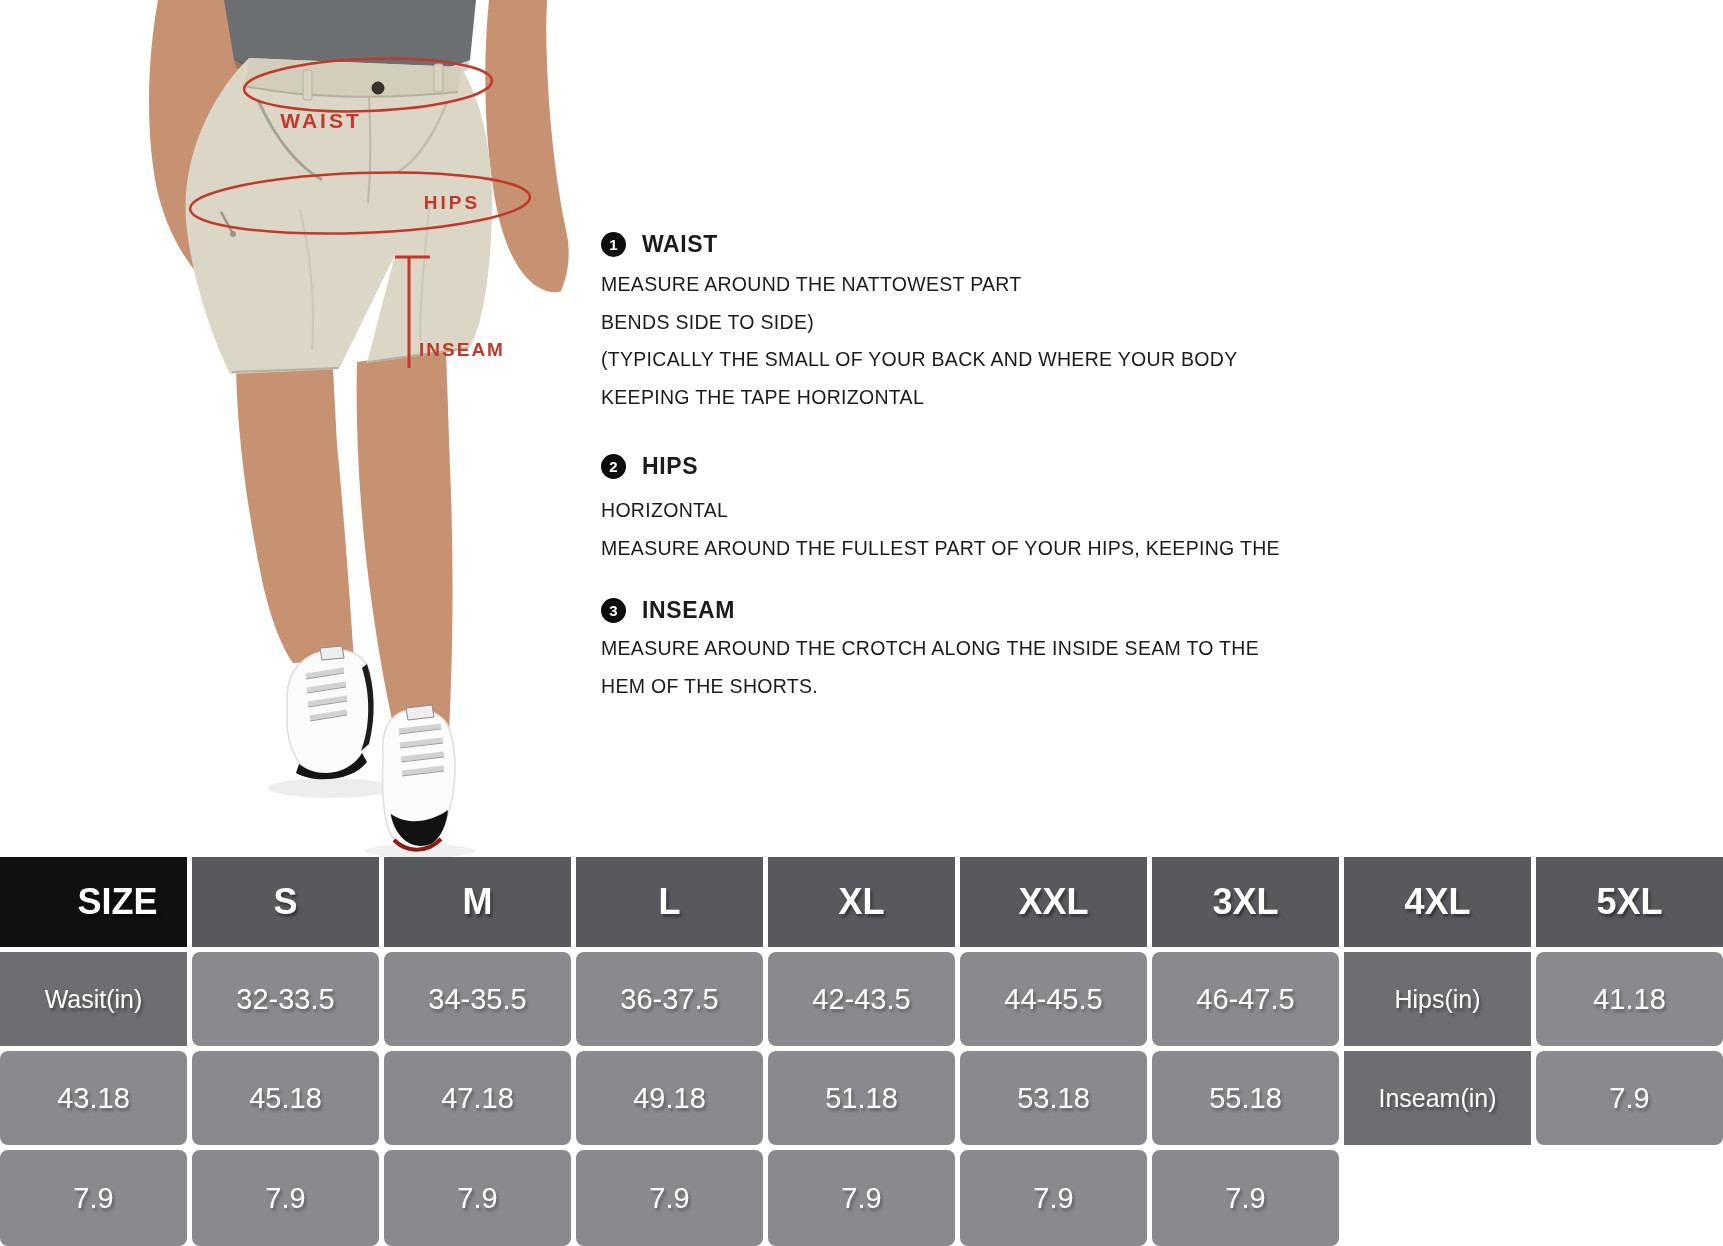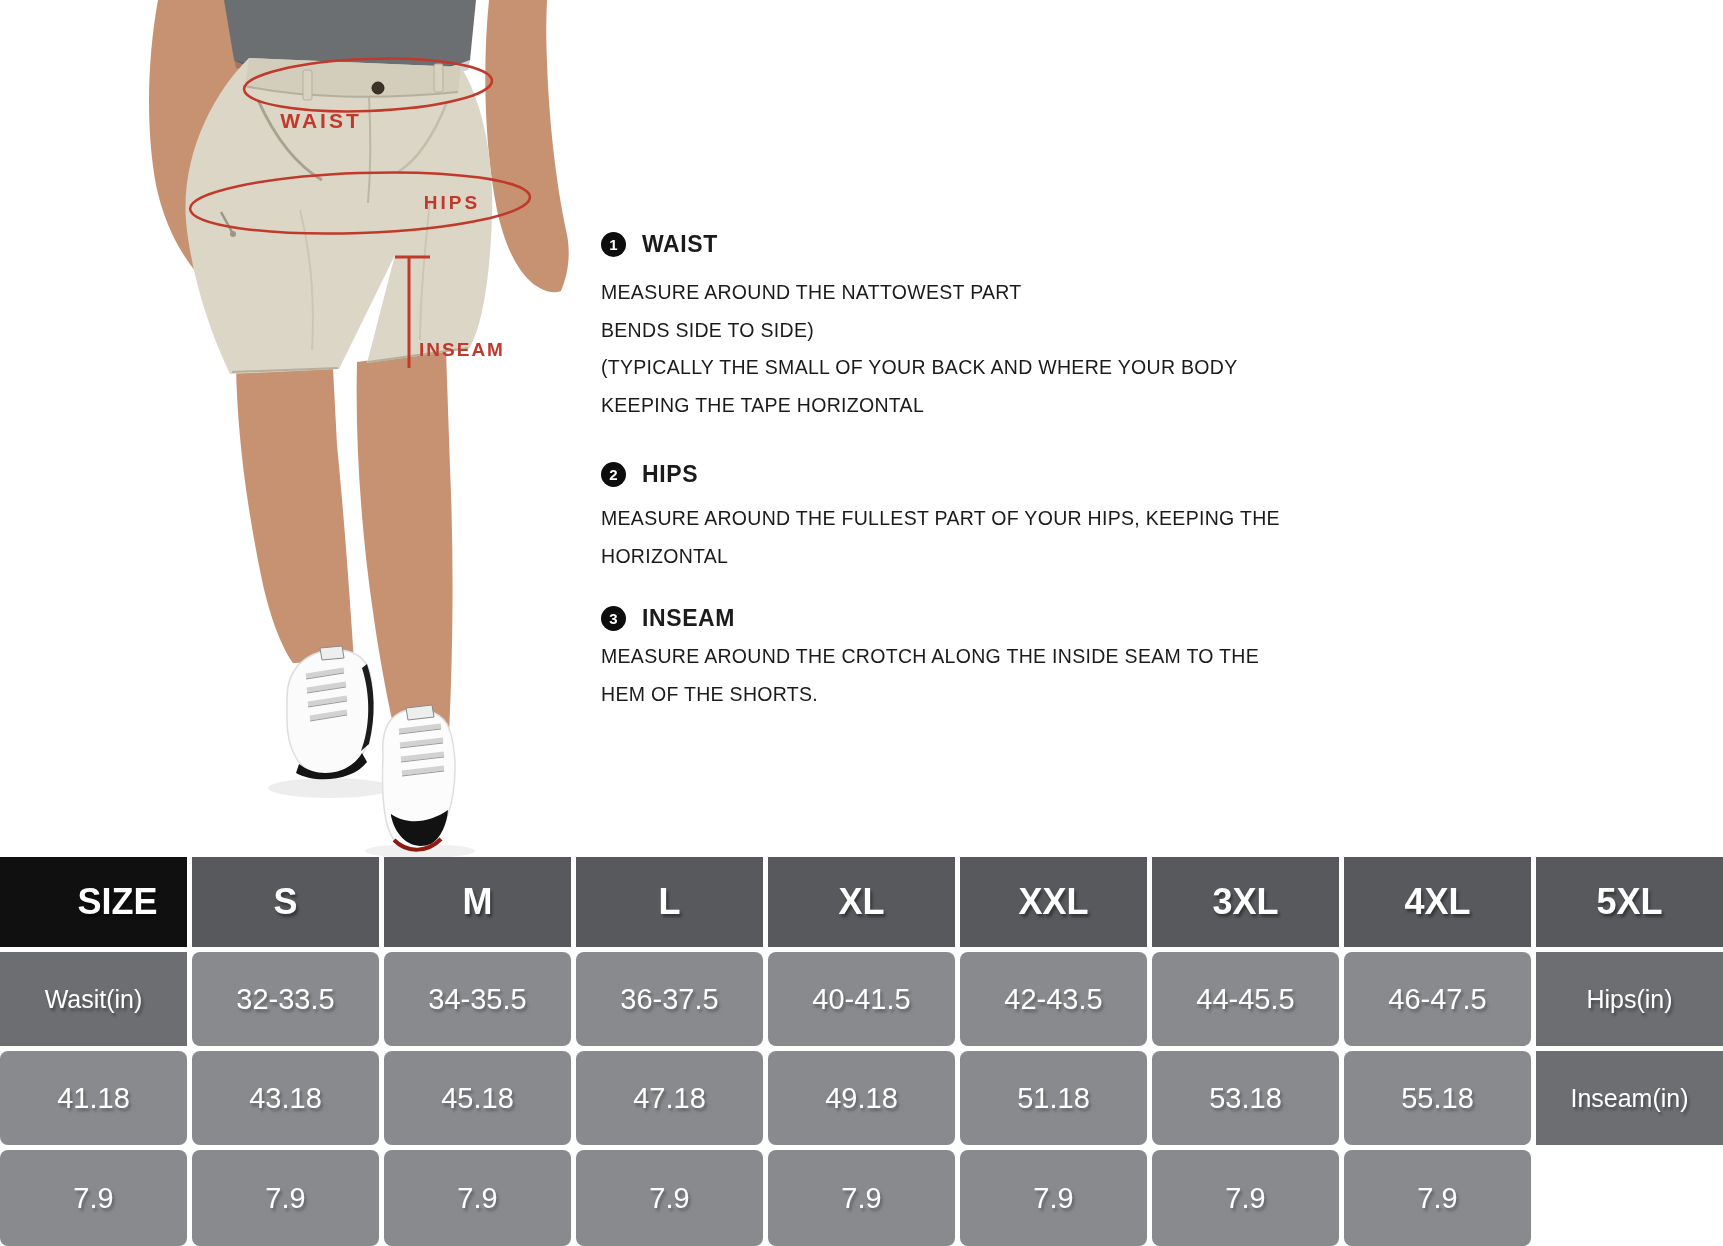--- a/index.html
+++ b/index.html
@@ -37,21 +37,21 @@
   .inst-block { margin-top:0; }
   .inst-block + .inst-block { margin-top:36px; }
   .inst-block:nth-child(3) { margin-top:29px; }
   .inst-head { display:flex; align-items:center; gap:16px; height:28px; }
   .bullet {
     width:25px; height:25px; border-radius:50%; background:#0d0d0d;
     color:#fff; font-size:15px; font-weight:bold;
     display:flex; align-items:center; justify-content:center; flex:0 0 25px;
   }
   .inst-title { font-size:23px; font-weight:bold; letter-spacing:.6px; }
-  .inst-lines { margin-top:16px; font-size:19.5px; letter-spacing:.3px; line-height:37.5px; }
+  .inst-lines { margin-top:8px; font-size:19.5px; letter-spacing:.3px; line-height:37.5px; }
   .inst-block:nth-child(2) .inst-lines { margin-top:12px; }
   .inst-block:nth-child(3) .inst-lines { margin-top:6px; }
 
   
   .size-table {
     position:absolute; left:0; top:857px; width:1723px; height:389px;
     display:grid; grid-template-columns:repeat(9,1fr);
     grid-template-rows:90px 94px 94px 1fr; gap:5px; background:#ffffff;
   }
   .tcell {
@@ -162,22 +162,22 @@
           <div>(TYPICALLY THE SMALL OF YOUR BACK AND WHERE YOUR BODY</div>
           <div>KEEPING THE TAPE HORIZONTAL</div>
         </div>
       </div>
       <div class="inst-block">
         <div class="inst-head">
           <span class="bullet">2</span>
           <span class="inst-title">HIPS</span>
         </div>
         <div class="inst-lines">
+          <div>HORIZONTAL</div>
           <div>MEASURE AROUND THE FULLEST PART OF YOUR HIPS, KEEPING THE</div>
-          <div>HORIZONTAL</div>
         </div>
       </div>
       <div class="inst-block">
         <div class="inst-head">
           <span class="bullet">3</span>
           <span class="inst-title">INSEAM</span>
         </div>
         <div class="inst-lines">
           <div>MEASURE AROUND THE CROTCH ALONG THE INSIDE SEAM TO THE</div>
           <div>HEM OF THE SHORTS.</div>
@@ -192,21 +192,20 @@
       <div class="tcell th">L</div>
       <div class="tcell th">XL</div>
       <div class="tcell th">XXL</div>
       <div class="tcell th">3XL</div>
       <div class="tcell th">4XL</div>
       <div class="tcell th">5XL</div>
       <div class="tcell row-label">Wasit(in)</div>
       <div class="tcell cell">32-33.5</div>
       <div class="tcell cell">34-35.5</div>
       <div class="tcell cell">36-37.5</div>
-      <div class="tcell cell">40-41.5</div>
       <div class="tcell cell">42-43.5</div>
       <div class="tcell cell">44-45.5</div>
       <div class="tcell cell">46-47.5</div>
       <div class="tcell row-label">Hips(in)</div>
       <div class="tcell cell">41.18</div>
       <div class="tcell cell">43.18</div>
       <div class="tcell cell">45.18</div>
       <div class="tcell cell">47.18</div>
       <div class="tcell cell">49.18</div>
       <div class="tcell cell">51.18</div>

